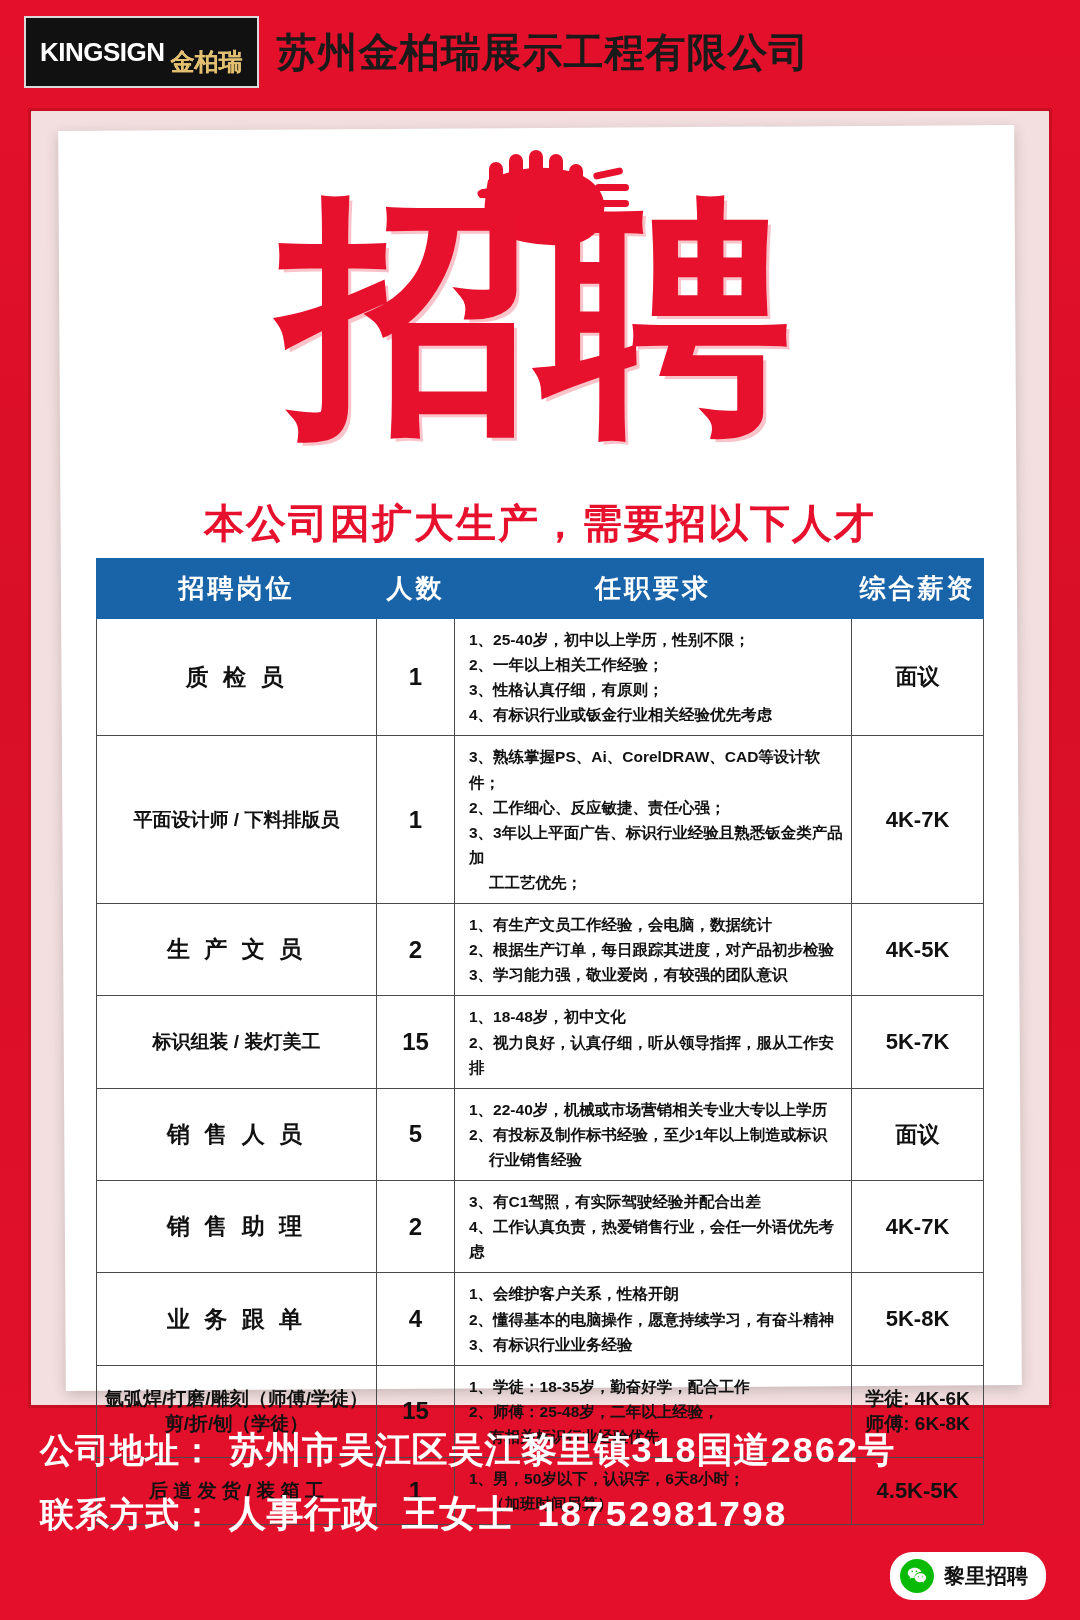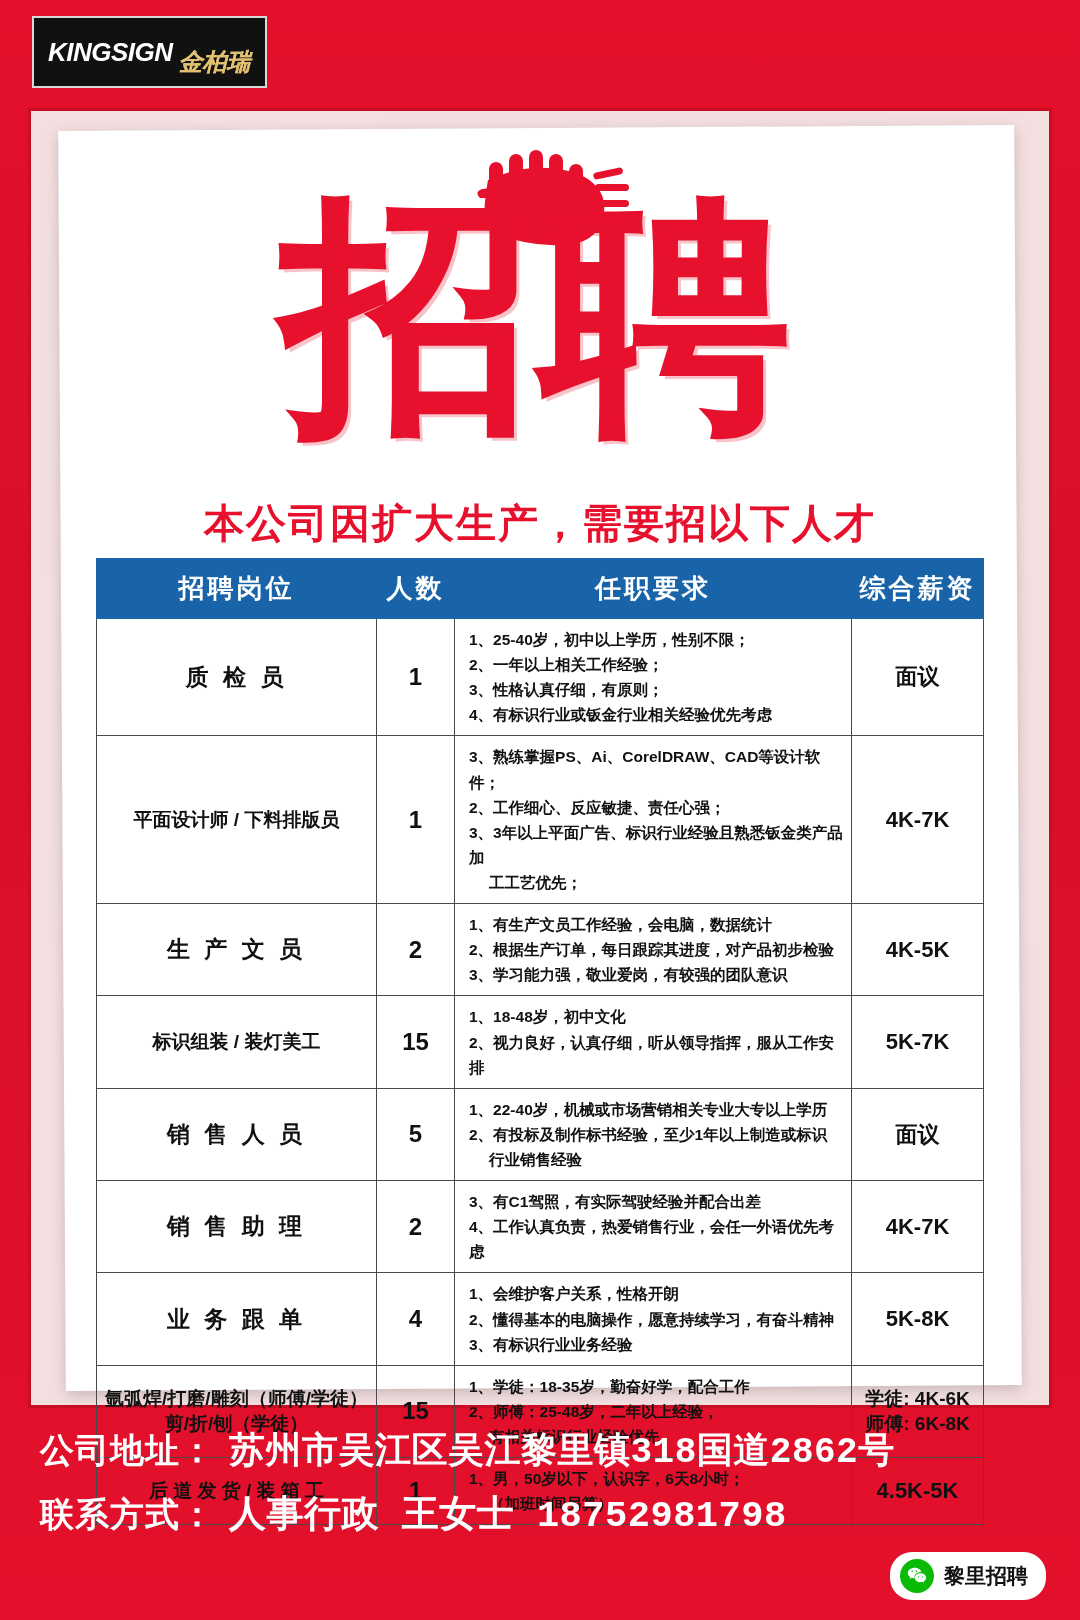--- a/index.html
+++ b/index.html
@@ -28,22 +28,21 @@
     left: 62px; top: 128px; right: 62px; bottom: 232px;
     background: #ffffff;
     transform: rotate(-0.35deg);
     box-shadow: 0 4px 14px rgba(0,0,0,0.18);
   }
 
   
   .header {
     position: absolute; left: 0; top: 0; width: 100%; height: 104px;
     display: flex; align-items: center; gap: 18px;
-    padding: 0 32px;
-    font-style: italic;
+    padding: 0 24px;
   }
   .logo-box {
     background: #111; color: #fff;
     display: flex; align-items: center; gap: 6px;
     padding: 8px 14px;
     border: 2px solid #d9d9d9;
   }
   .logo-en {
     font-weight: bold; font-size: 26px; letter-spacing: -0.5px;
     color: #ffffff;
@@ -164,20 +163,21 @@
 <div class="poster">
   <div class="frame-inner"></div>
 
   <div class="sheet"></div>
 
   <div class="header">
     <div class="logo-box">
       <span class="logo-en">KINGSIGN</span>
       <span class="logo-cn">金柏瑞</span>
     </div>
+    <div class="company-name">苏州金柏瑞展示工程有限公司</div>
   </div>
 
   <div style="position:absolute; left:62px; top:128px; right:62px; bottom:232px;">
 
     <div class="fist-wrap">
       <svg viewBox="0 0 230 110" width="230" height="110" aria-hidden="true">
         <g fill="#e8112d">
           <path d="M55 58 q-6-6 2-9 l30-3 q8 0 8 7 l-1 6 z"></path>
           <path d="M63 40 q30-14 60-12 q34 2 48 18 q10 11 8 26 q-1 14-10 22 q-8 8-22 10 q-24 3-48-2 q-22-5-32-16 q-9-10-7-24 q1-12 3-22 z"></path>
           <rect x="64" y="22" width="14" height="26" rx="7"></rect>

